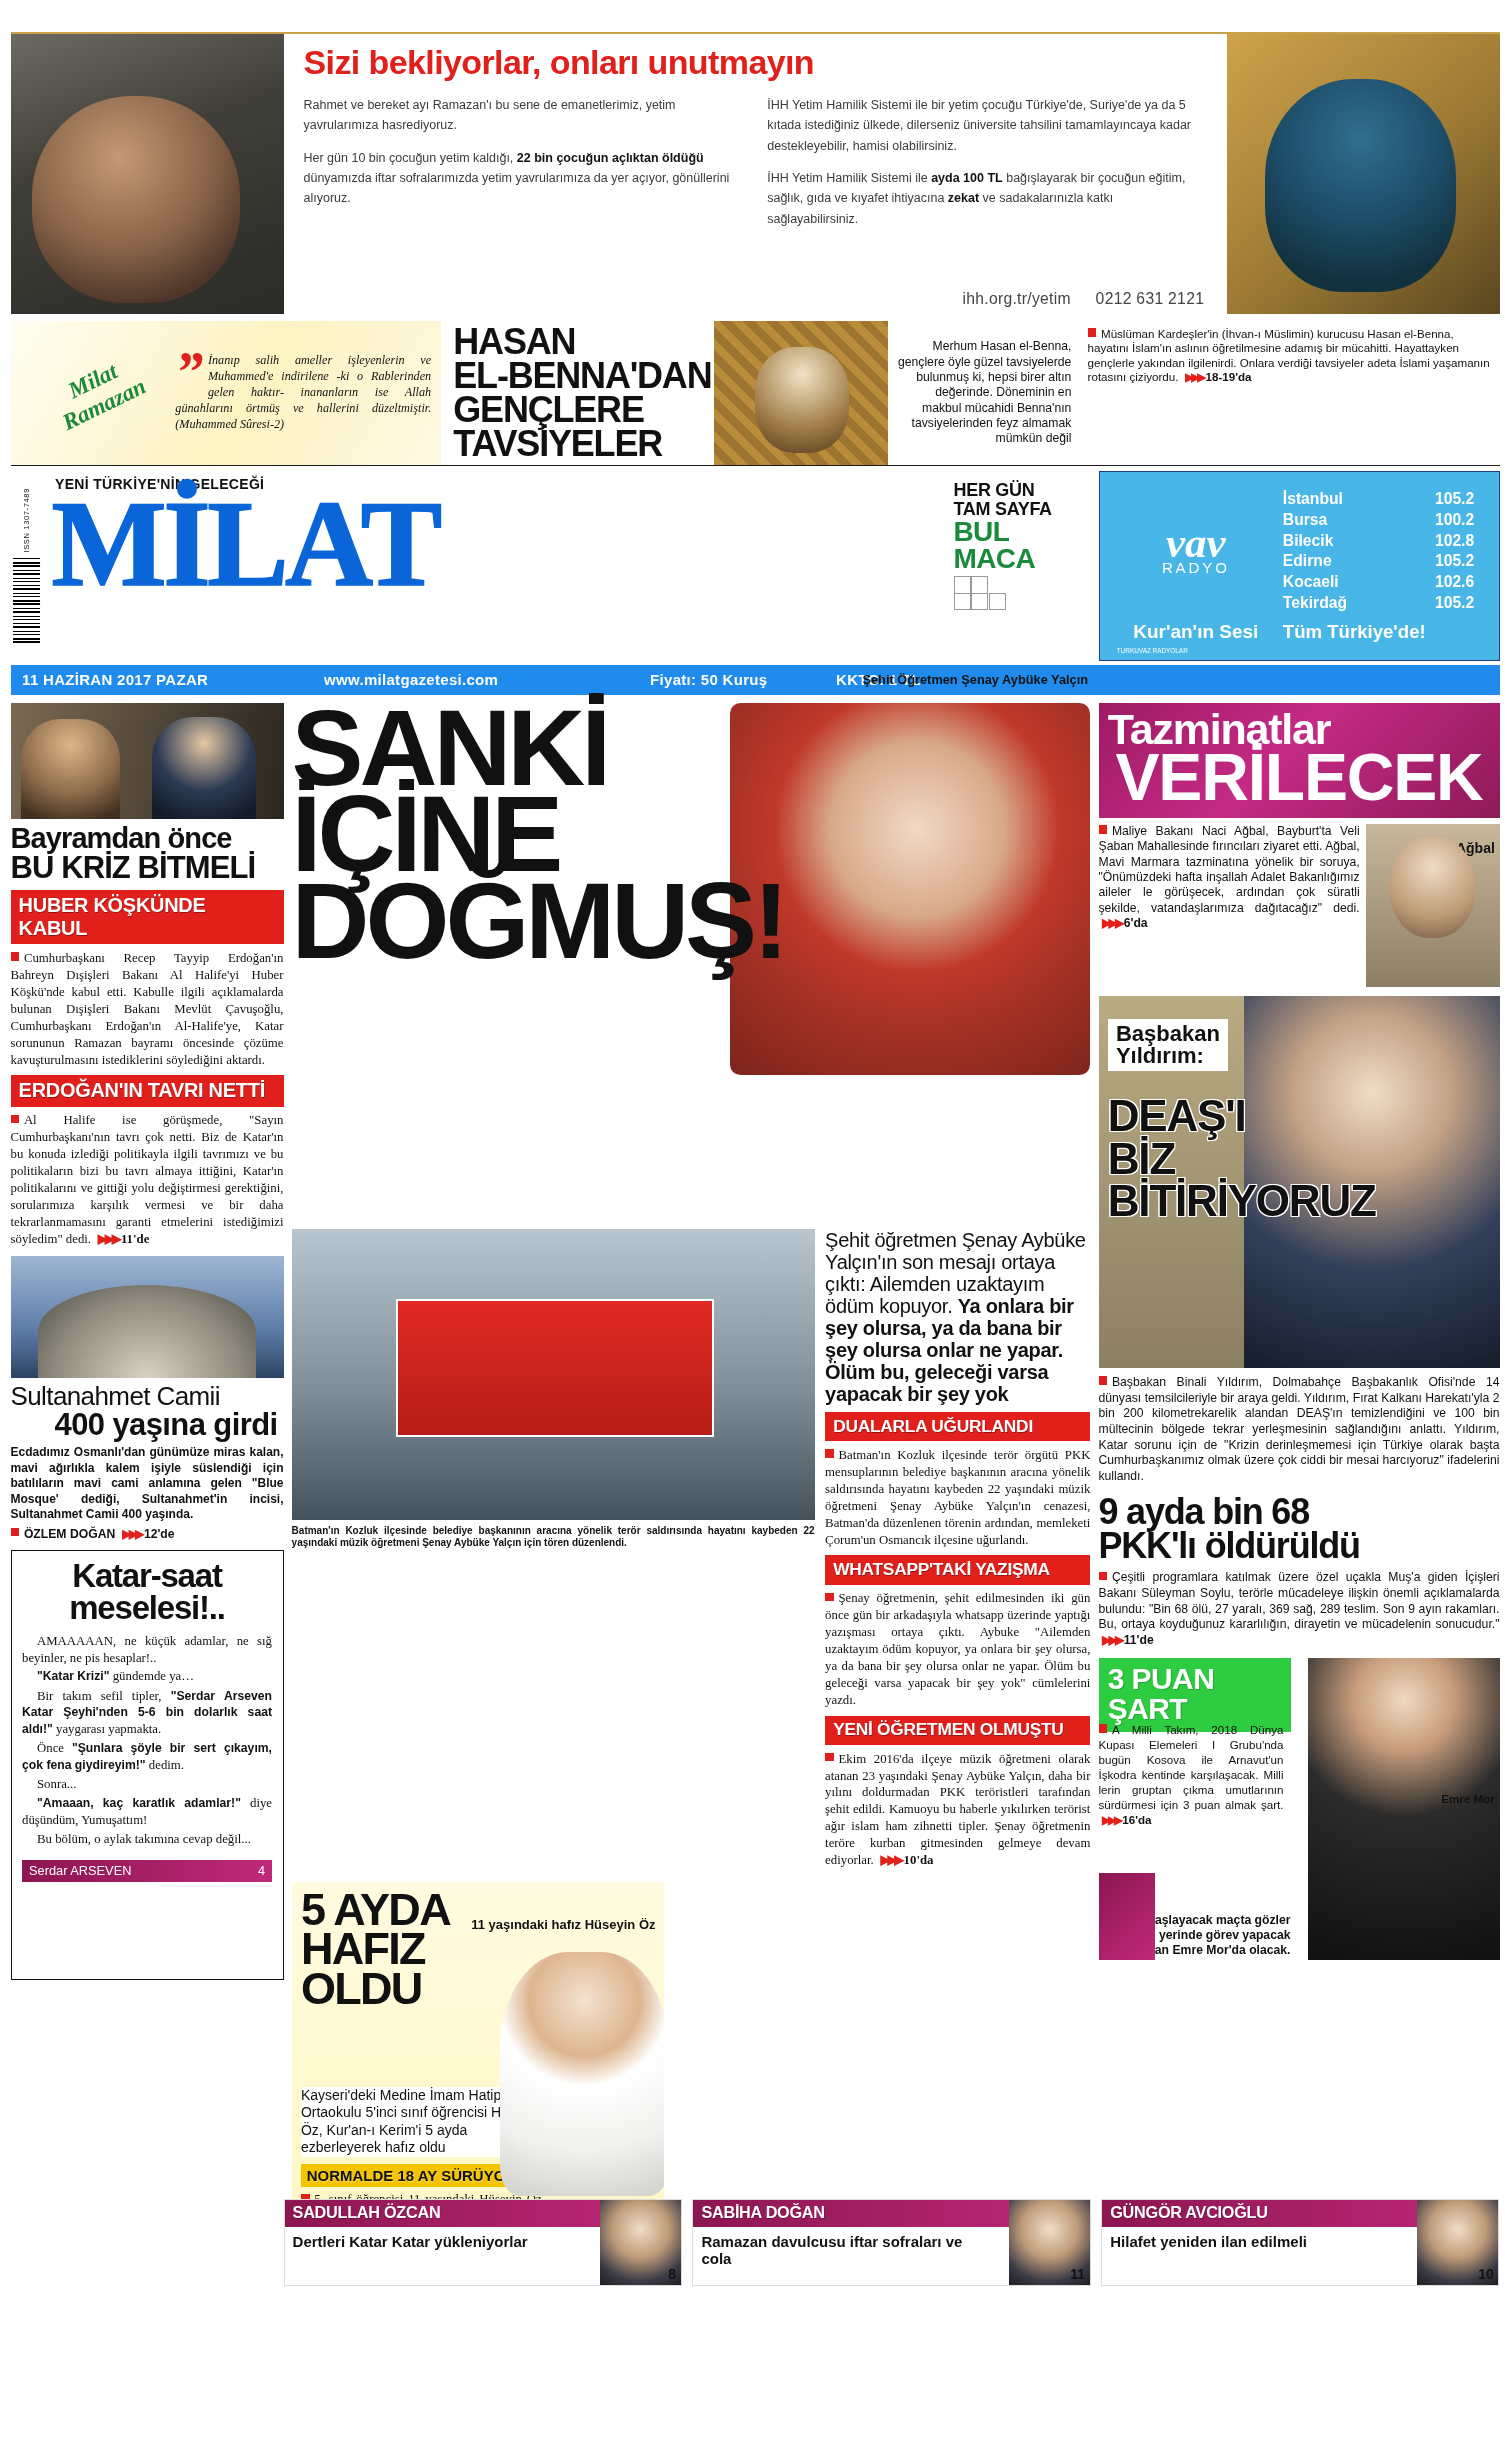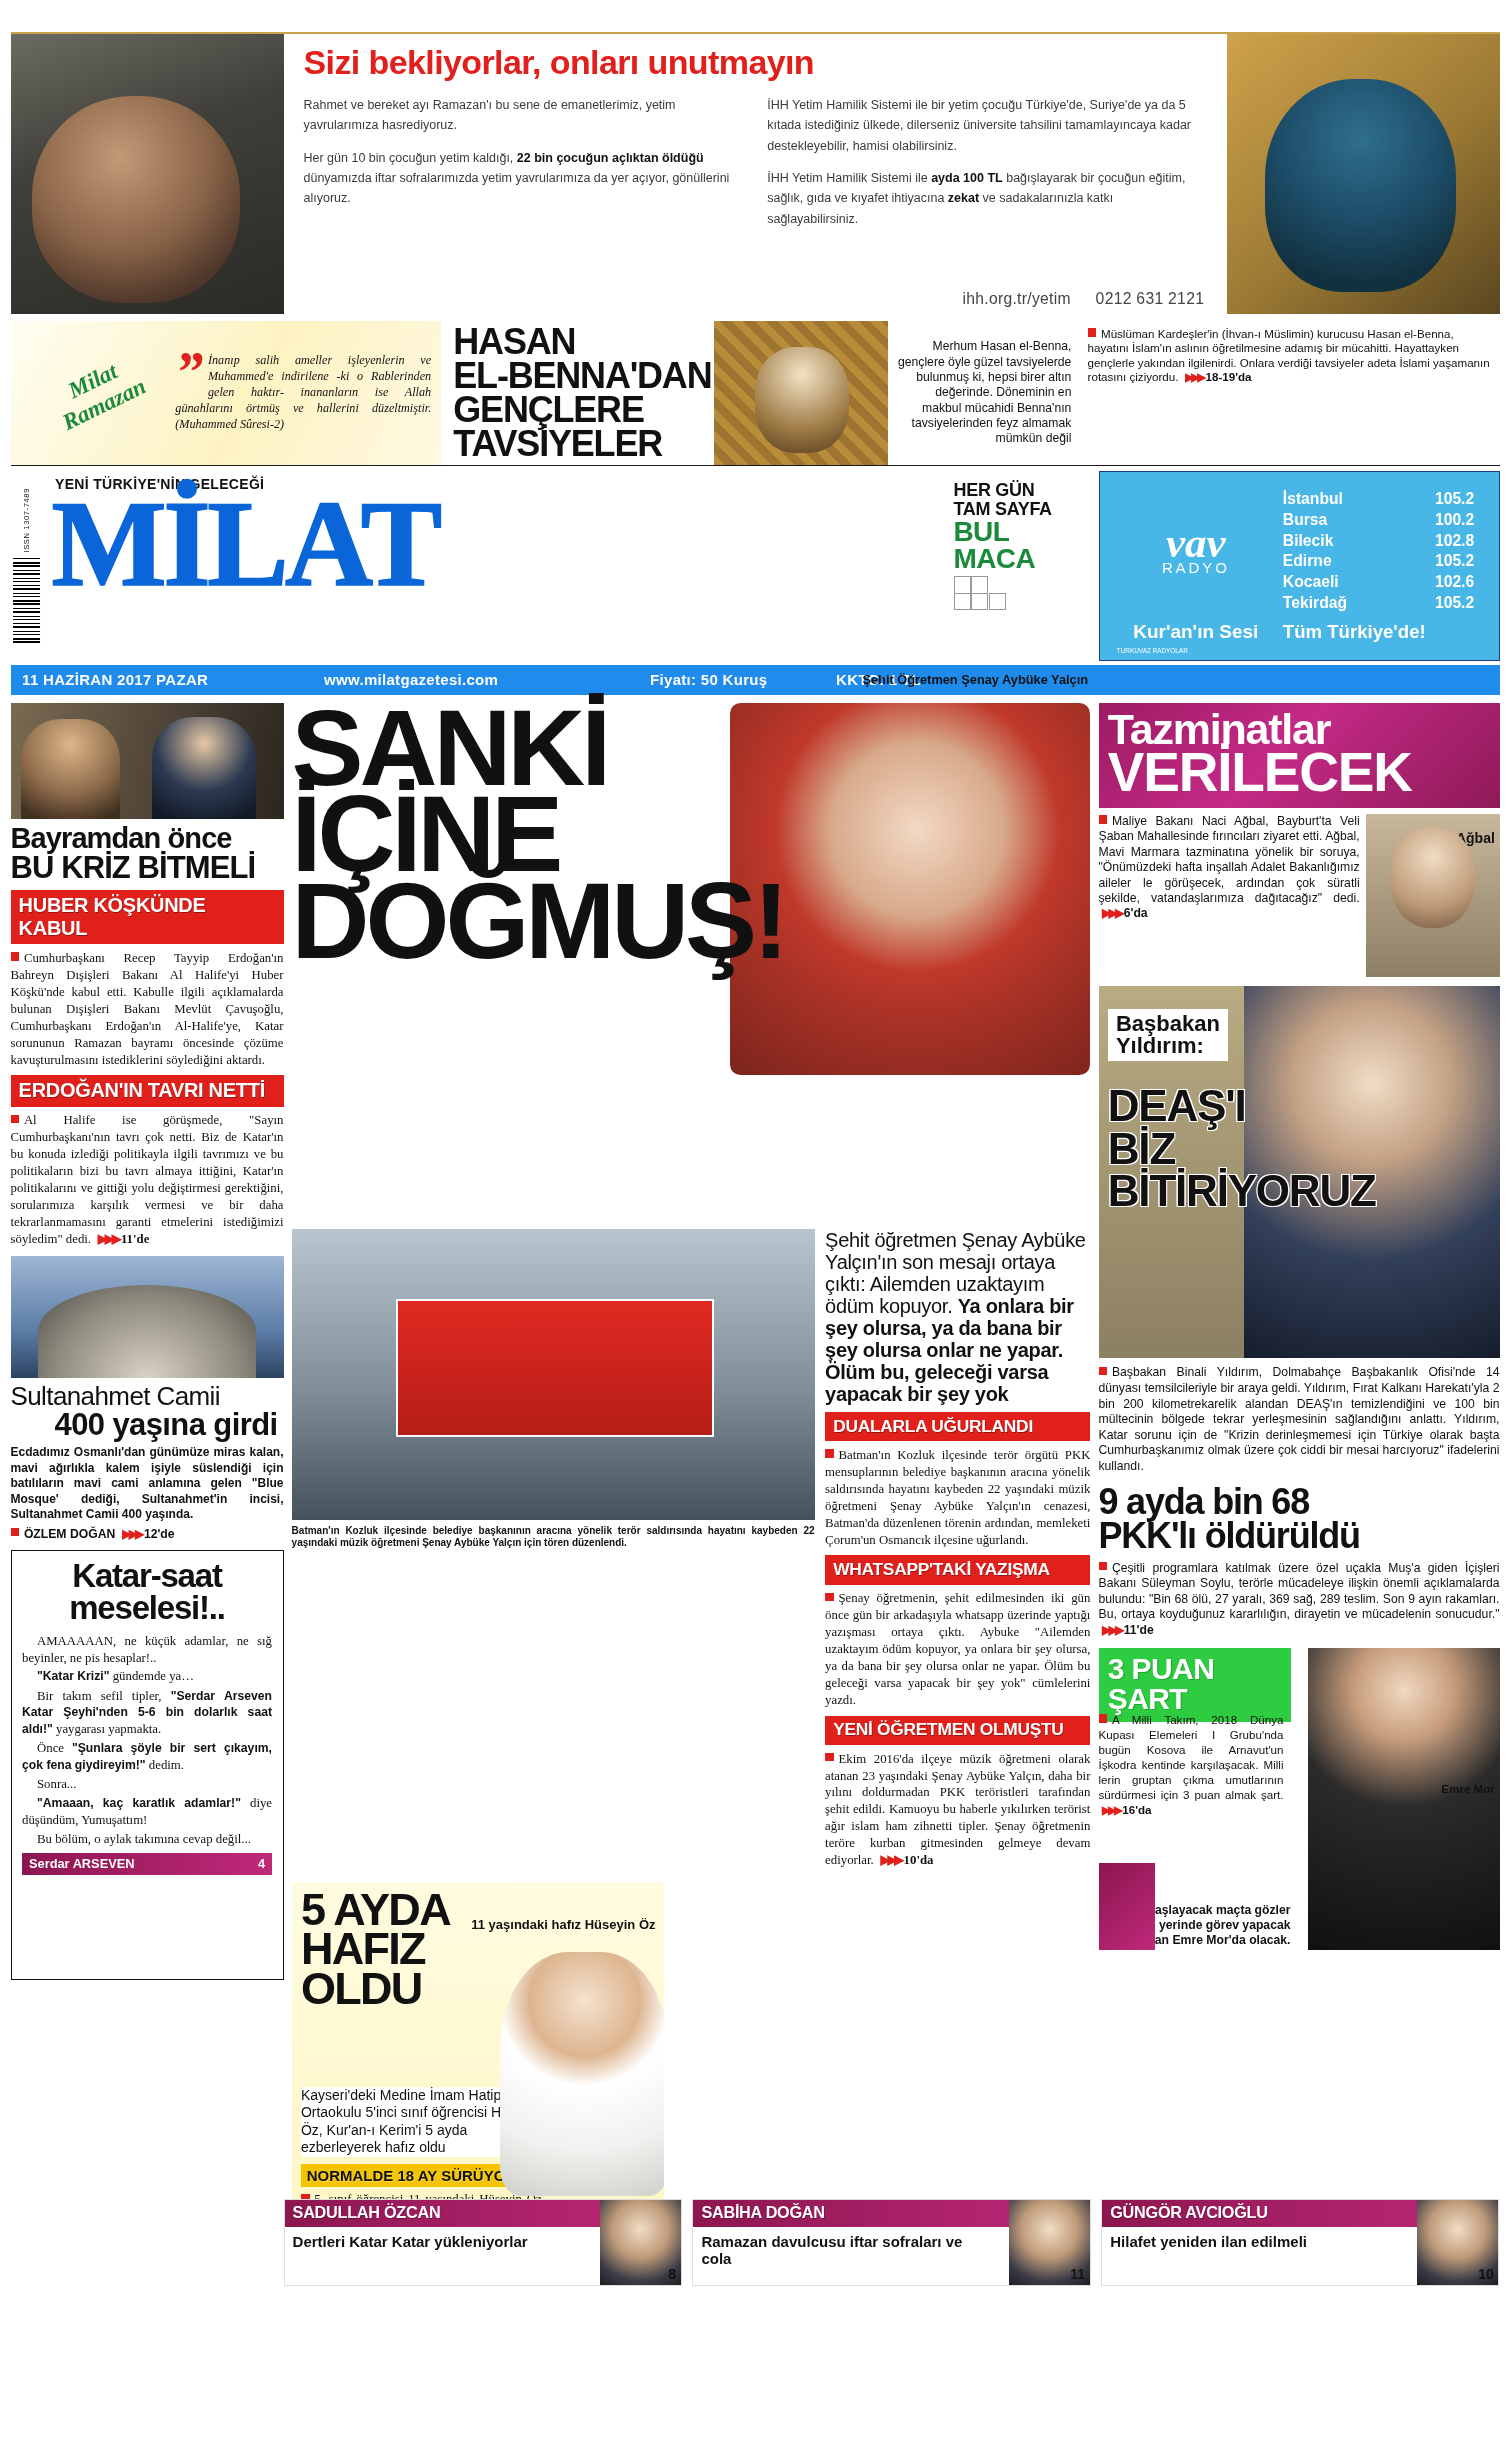--- a/index.html
+++ b/index.html
@@ -116,22 +116,22 @@
     border-radius:50% 50% 0 0;}
   .h-sultan{ font-size:26px; font-weight:normal; line-height:1.0; margin-top:5.8px; letter-spacing:-0.6px;}
   .h-sultan b{ display:block; font-size:31px; font-weight:bold;margin-left:44px;}
   .sans-body{ font-size:12px; line-height:1.3; font-weight:bold; text-align:justify; margin-top:4.7px;}
   .byline{ font-size:12.2px; font-weight:bold; margin-top:3.5px;}
   .colbox{ border:1.7px solid #111; margin-top:9.3px; padding:9.3px 10.5px 5.8px 10.5px; height:430px; overflow:hidden;}
   .colbox h3{ font-size:33px; font-weight:bold; line-height:.98; letter-spacing:-1.2px; text-align:center;}
   .colbox .ctext{ font-family:"Liberation Serif",serif; font-size:12.8px; line-height:1.3; margin-top:8.1px; text-align:justify;}
   .colbox .ctext p{ margin-bottom:2.3px; text-indent:15px;}
   .colbox .ctext b{ font-family:"Liberation Sans",sans-serif; font-size:12.2px;}
-  .author-strip{ background:linear-gradient(90deg,#8c1650,#c0297a); color:#fff; font-size:12.8px; font-weight:bold;
-    padding:3.5px 7px; margin-top:5px; display:flex; justify-content:space-between; align-items:center;}
+  .author-strip{ background:linear-gradient(90deg,#8c1650,#c0297a); color:#fff; font-size:12.8px; font-weight:normal;
+    padding:3.5px 7px; margin-top:12px; display:flex; justify-content:space-between; align-items:center;}
 
   
   .sanki{ font-size:108px; font-weight:bold; line-height:.80; letter-spacing:-4.1px; color:#111;
     position:relative; z-index:3; padding-top:2.3px;}
   .mid-hero{ position:relative; height:523px;}
   .hero-girl{ position:absolute; right:0; top:0; width:360px; height:372px;
      background:radial-gradient(circle at 52% 34%, #f2d9c4 0%, #d8a98a 28%, #c0392b 46%, #a93226 62%, #7b241c 100%);
      border-radius:10.5px;}
   .hero-caption{ position:absolute; right:2.3px; top:-30px; font-size:12.8px; font-weight:bold; text-align:right; line-height:1.12;}
   .mid-row{ display:flex; gap:10.5px; margin-top:3.5px;}
@@ -153,21 +153,21 @@
      border-radius:40% 40% 12% 12%;}
   .hafiz .kidcap{ position:absolute; right:8.1px; top:36px; font-size:13px; font-weight:bold; text-align:right; line-height:1.1; z-index:4;}
   .hafiz .htext{ background:#fff; margin-top:78px; font-size:14px; line-height:1.26; width:244px; font-weight:500;}
   .yellowbar{ background:#f5c400; color:#111; font-size:15px; font-weight:bold; padding:2.9px 5.8px; margin-top:7px; width:244px;
      text-shadow:0.6px 0.6px 0 rgba(255,255,255,.4);}
   .mid-col2{ flex:1;}
 
   
   .tazmin{ background:linear-gradient(135deg,#9e1b63 0%,#c42a86 45%,#8f1a57 100%); color:#fff; padding:7px 9.3px 10.5px 9.3px;}
   .tazmin .t1{ font-size:43px; font-weight:bold; line-height:.9; letter-spacing:-1.2px;}
-  .tazmin .t2{ font-size:55px; font-weight:bold; line-height:.9; letter-spacing:-1.2px;}
+  .tazmin .t2{ font-size:66px; font-weight:bold; line-height:.9; letter-spacing:-1.2px;text-align:center;}
   .tazmin-body{ display:flex; gap:5.8px; margin-top:5.8px; height:163px;}
   .tb-text{ flex:1; font-size:12.2px; line-height:1.26; text-align:justify;}
   .tb-photo{ width:134px; background:linear-gradient(#c8b79a,#8d7f66); position:relative; overflow:hidden;}
   .tb-photo::after{content:"";position:absolute;left:18%;top:8%;width:64%;height:62%;border-radius:46%;
     background:radial-gradient(circle at 50% 30%,#f0dcc4 0%,#bd9a76 60%,#6f5640 100%);}
   .tb-name{ position:absolute; right:4.7px; top:17.4px; font-size:14px; font-weight:bold; text-align:right; line-height:1.05;}
   .basbakan{ margin-top:9.3px; position:relative; height:372px; background:linear-gradient(#b9ab82,#8c8062);}
   .bb-photo{ position:absolute; right:0; top:0; width:256px; height:372px;
      background:radial-gradient(circle at 50% 26%, #f0ddc6 0%, #c3a184 26%, #33405a 58%, #161d2c 100%);}
   .bb-label{ position:absolute; left:9.3px; top:23px; background:#fff; color:#111; font-size:22px;

